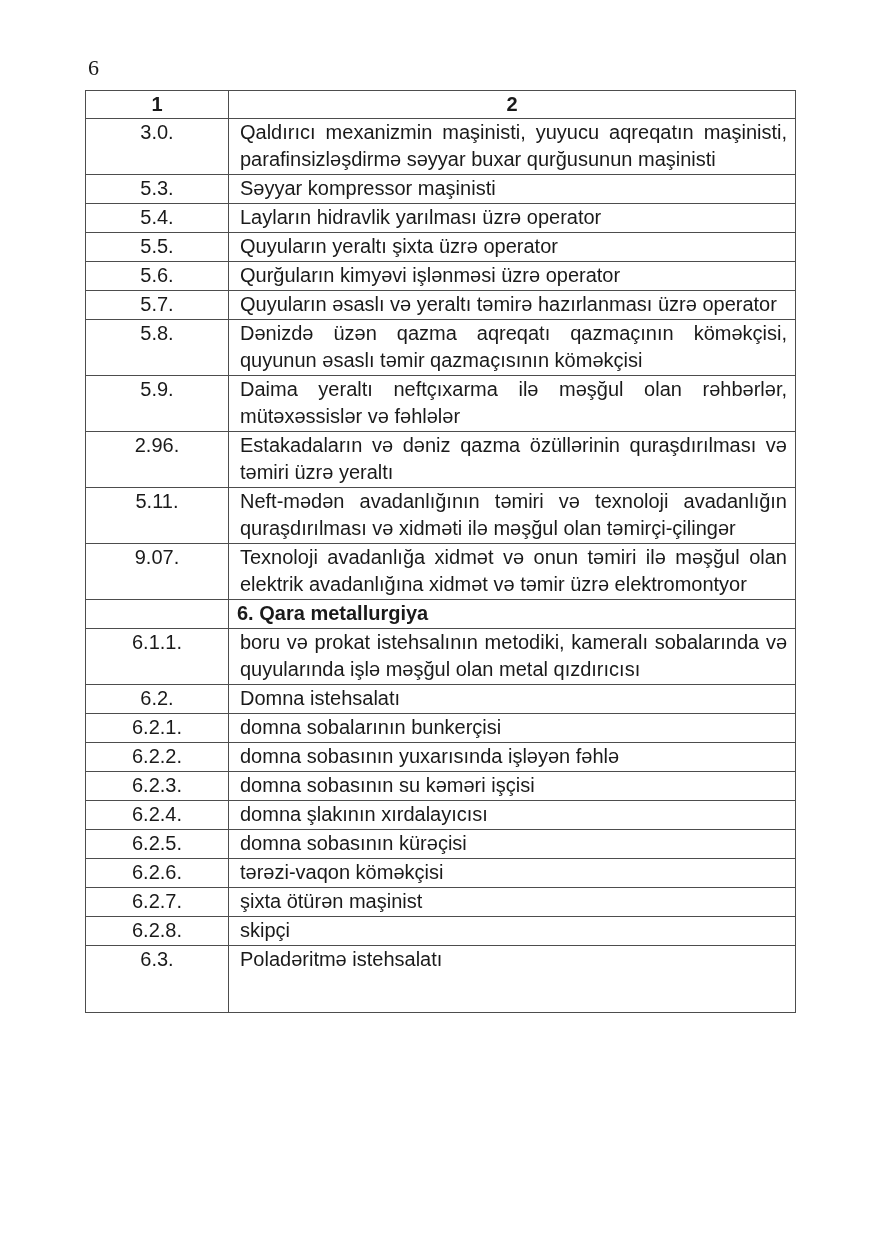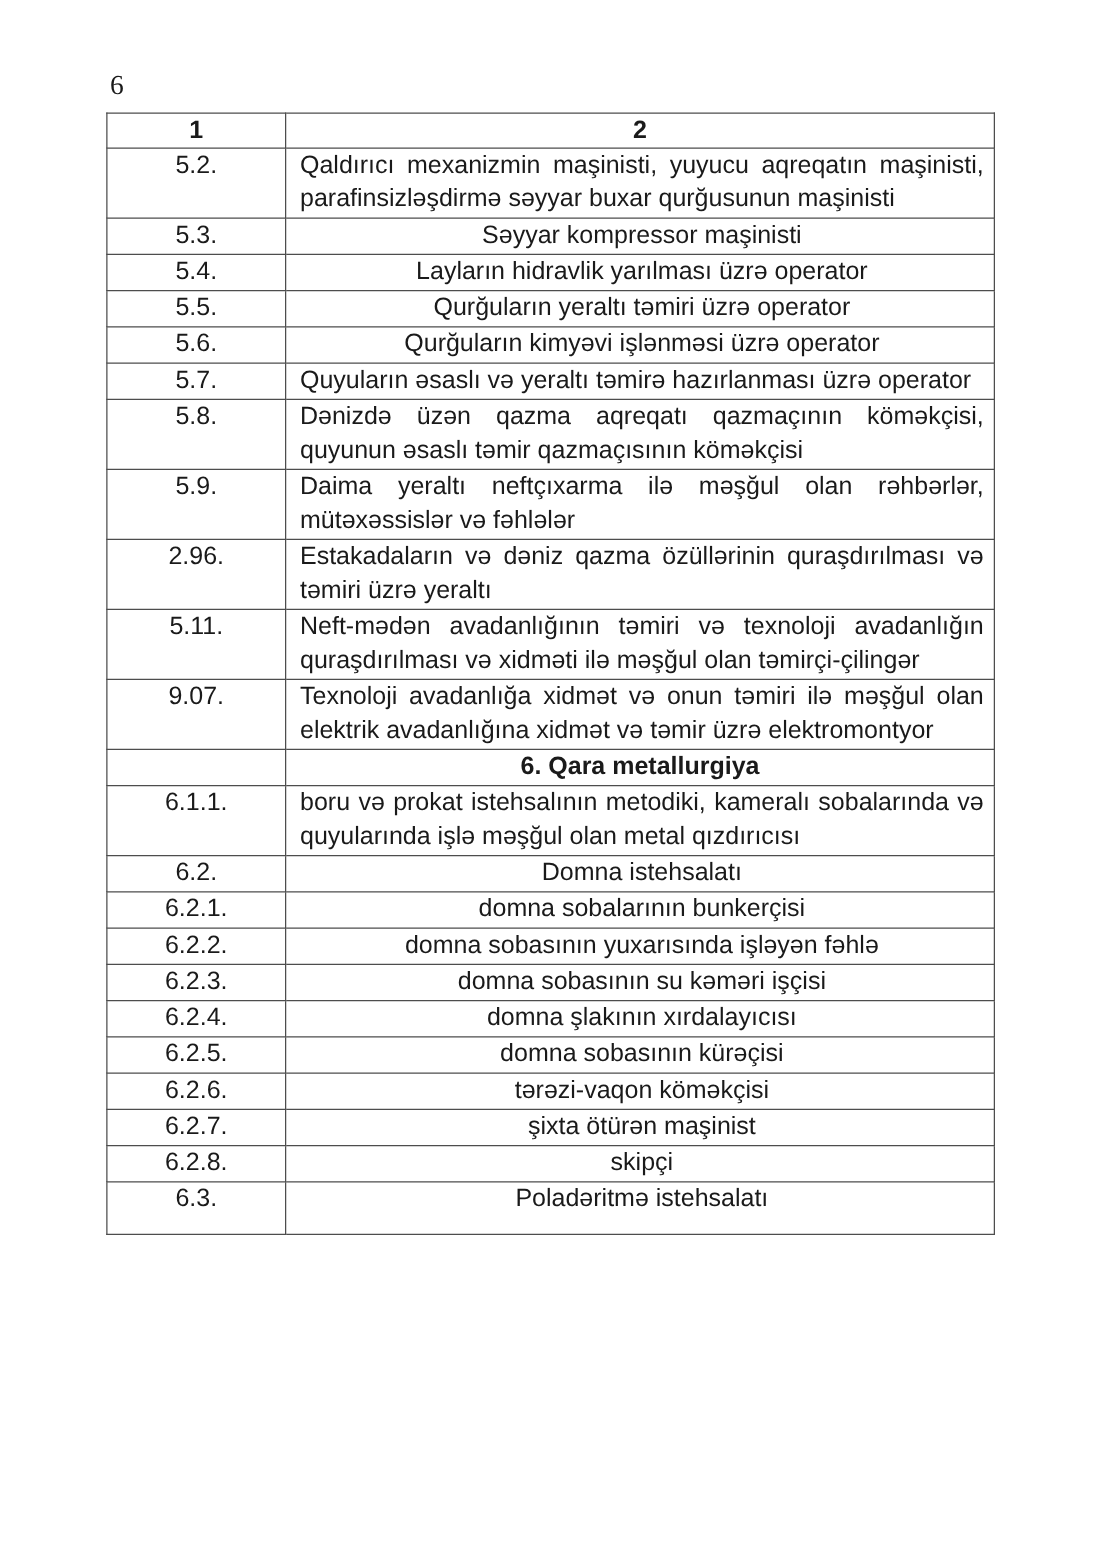--- a/index.html
+++ b/index.html
@@ -44,68 +44,67 @@
   }
   .profession-table th {
     font-weight: bold;
     text-align: center;
     height: 27px;
   }
   td.num-cell {
     text-align: center;
   }
   td.text-cell {
-    text-align: center;
+    text-align: left;
     padding: 0 8px 1px 11px;
   }
   td.text-cell.justify {
     text-align: justify;
     margin-left: 43px;
   }
   td.text-cell.section {
-    text-align: center;
     font-weight: bold;
     padding: 0 8px 1px 8px;
   }
   tr.tall td {
-    height: 42px;
+    height: 67px;
   }
 </style>
 </head>
 <body>
 
 <div class="page-number">6</div>
 
 <table class="profession-table">
   <colgroup>
     <col class="c1">
     <col class="c2">
   </colgroup>
   <thead>
     <tr>
       <th>1</th>
       <th>2</th>
     </tr>
   </thead>
   <tbody>
   <tr>
-    <td class="num-cell">5.2.</td>
+    <td class="num-cell">3.0.</td>
     <td class="text-cell justify">Qaldırıcı mexanizmin maşinisti, yuyucu aqreqatın maşinisti, parafinsizləşdirmə səyyar buxar qurğusunun maşinisti</td>
   </tr>
       <tr>
     <td class="num-cell">5.3.</td>
     <td class="text-cell">Səyyar kompressor maşinisti</td>
   </tr>
       <tr>
     <td class="num-cell">5.4.</td>
     <td class="text-cell">Layların hidravlik yarılması üzrə operator</td>
   </tr>
       <tr>
     <td class="num-cell">5.5.</td>
-    <td class="text-cell">Qurğuların yeraltı təmiri üzrə operator</td>
+    <td class="text-cell">Quyuların yeraltı şixta üzrə operator</td>
   </tr>
       <tr>
     <td class="num-cell">5.6.</td>
     <td class="text-cell">Qurğuların kimyəvi işlənməsi üzrə operator</td>
   </tr>
       <tr>
     <td class="num-cell">5.7.</td>
     <td class="text-cell justify">Quyuların əsaslı və yeraltı təmirə hazırlanması üzrə operator</td>
   </tr>
       <tr>

